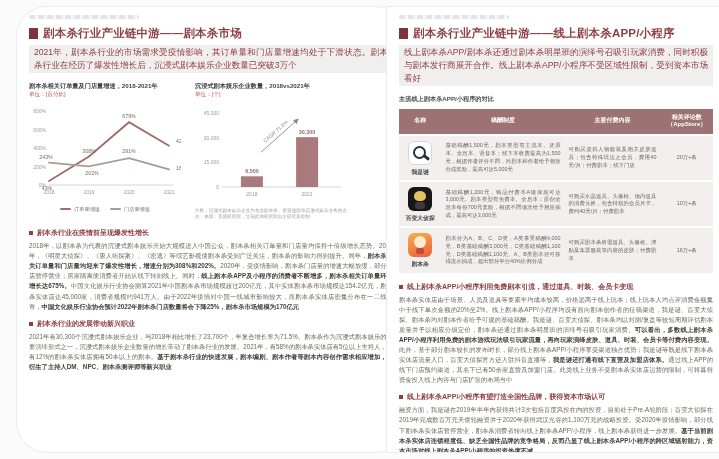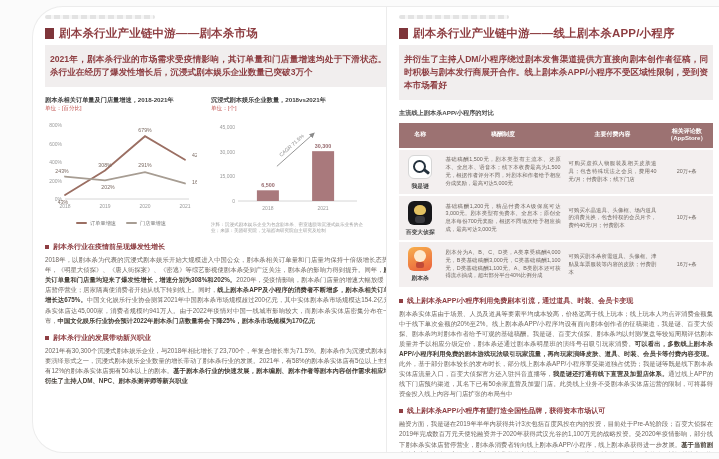--- a/index.html
+++ b/index.html
@@ -1,25 +1,25 @@
 <!DOCTYPE html>
 <html><head>
 <meta charset="utf-8">
 <style>
   * { margin:0; padding:0; box-sizing:border-box; }
   html,body { width:719px; height:459px; background:#fbfbfb; font-family:"Liberation Sans","DejaVu Sans",sans-serif; overflow:hidden; }
   .spread { position:relative; width:719px; height:459px; }
   .page { position:absolute; top:6px; height:447px; background:#ffffff; border:1px solid #ececec; border-right:2px solid #3d3d3d; padding:8px 12px 6px 12px; overflow:hidden; }
-  .page-left  { left:32px;  width:391px;border-radius:31px; }
+  .page-left  { left:16px;  width:391px;border-radius:31px; }
   .page-right { left:386px; width:341px; }
   .watermark { height:4px; width:110px; background:repeating-linear-gradient(90deg,#e3e3e3 0 6px,#f6f6f6 6px 9px); border-radius:2px; margin-bottom:7px; }
   .title-row { display:flex; align-items:center; gap:5px; margin-bottom:4px; }
   .title-sq { width:9px; height:11px; background:#7e353a; flex:0 0 auto; }
   h1 { font-size:11.5px; font-weight:bold; color:#8e3e42; letter-spacing:0.2px; white-space:nowrap; }
-  .subtitle { background:#f1eeee; color:#8e3e42; font-weight:bold; font-size:8.6px; line-height:1.5; padding:8px 5px; margin-bottom:9px; text-align:justify; }
+  .subtitle { background:#f1eeee; color:#8e3e42; font-weight:normal; font-size:8.6px; line-height:1.5; padding:1px 5px; margin-bottom:9px; text-align:justify; }
   
   .charts { display:flex; gap:14px; margin-bottom:8px; }
   .chart { width:152px; }
   .chart-title { font-size:6.2px; font-weight:bold; color:#3f3f3f; line-height:1.3; }
   .chart-unit { font-size:5.6px; color:#c0504d; margin:1px 0 2px 0; }
   .legend { display:flex; gap:10px; justify-content:center; margin-top:1px; }
   .legend-item { display:flex; align-items:center; gap:3px; font-size:5.2px; color:#777; }
   .legend-dash { width:11px; height:2px; border-radius:1px; }
   .chart-note { font-size:4.6px; color:#9a9a9a; line-height:1.35; margin-top:3px; text-align:justify; }
   svg text { font-family:"Liberation Sans","DejaVu Sans",sans-serif; }
@@ -145,21 +145,21 @@
       <div class="para"><span>2021年有30,300个沉浸式剧本娱乐企业，与2018年相比增长了23,700个，年复合增长率为71.5%。剧本杀作为沉浸式剧本娱乐的主要演绎形式之一，沉浸式剧本娱乐企业数量的增长带动了剧本杀行业的发展。2021年，有58%的剧本杀实体店有5位以上主持人，只有12%的剧本杀实体店拥有50本以上的剧本。</span><span class="b">基于剧本杀行业的快速发展，剧本编剧、剧本作者等剧本内容创作需求相应增加，并衍生了主持人DM、NPC、剧本杀测评师等新兴职业</span></div>
     </div>
   </div>
 
   <div class="page page-right">
     <div class="watermark"></div>
     <div class="title-row">
       <span class="title-sq"></span>
       <h1>剧本杀行业产业链中游——线上剧本杀APP/小程序</h1>
     </div>
-    <div class="subtitle">并衍生了主持人DM/小程序绕过剧本发售渠道提供方直接向剧本创作者征稿，同时积极与剧本发行商展开合作。线上剧本杀APP/小程序不受区域性限制，受到资本市场看好</div>
+    <div class="subtitle">线上剧本杀APP/剧本杀还通过剧本杀明星班的演绎号召吸引玩家消费，同时积极与剧本发行商展开合作。线上剧本杀APP/小程序不受区域性限制，受到资本市场看好</div>
 
     <div class="tbl-caption">主流线上剧本杀APP/小程序的对比</div>
     <table>
       <thead>
         <tr>
           <th class="c" style="width:42px">名称</th>
           <th class="c" style="width:122px">稿酬制度</th>
           <th class="c" style="width:95px">主要付费内容</th>
           <th class="c" style="width:52px">相关评论数（AppStore）</th>
         </tr>

